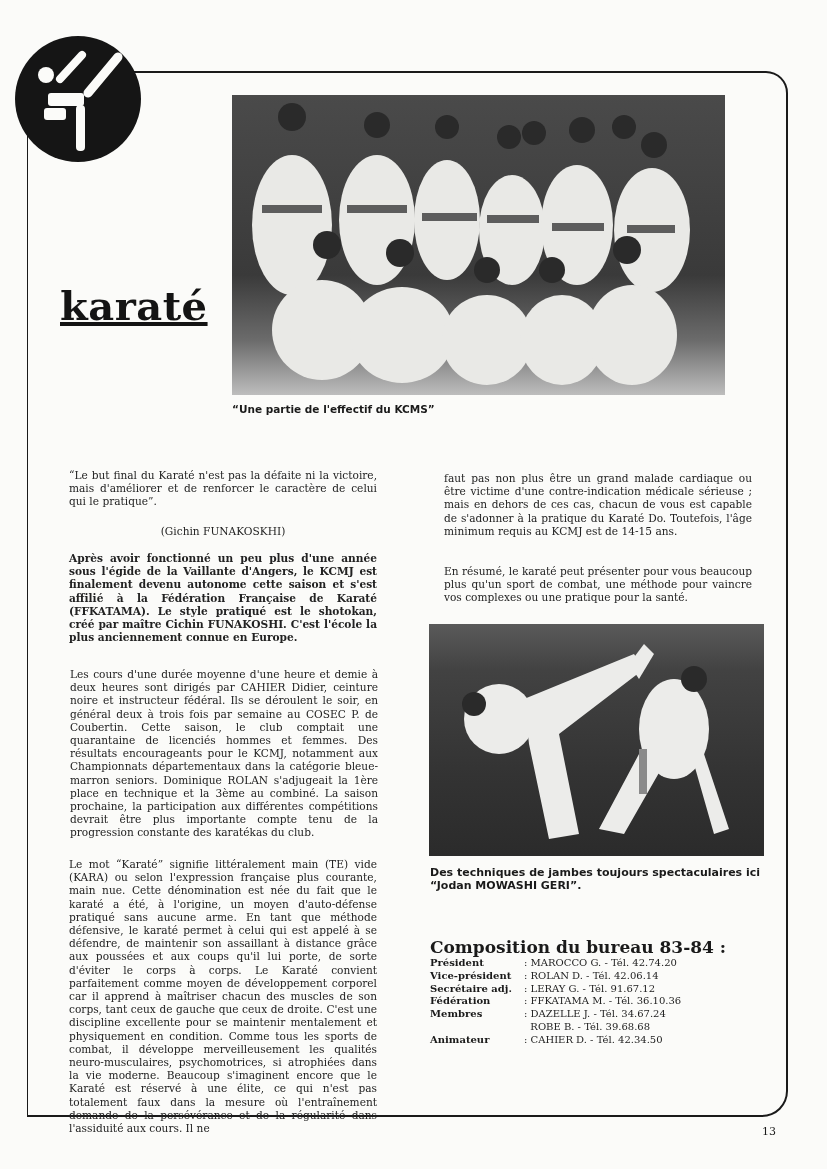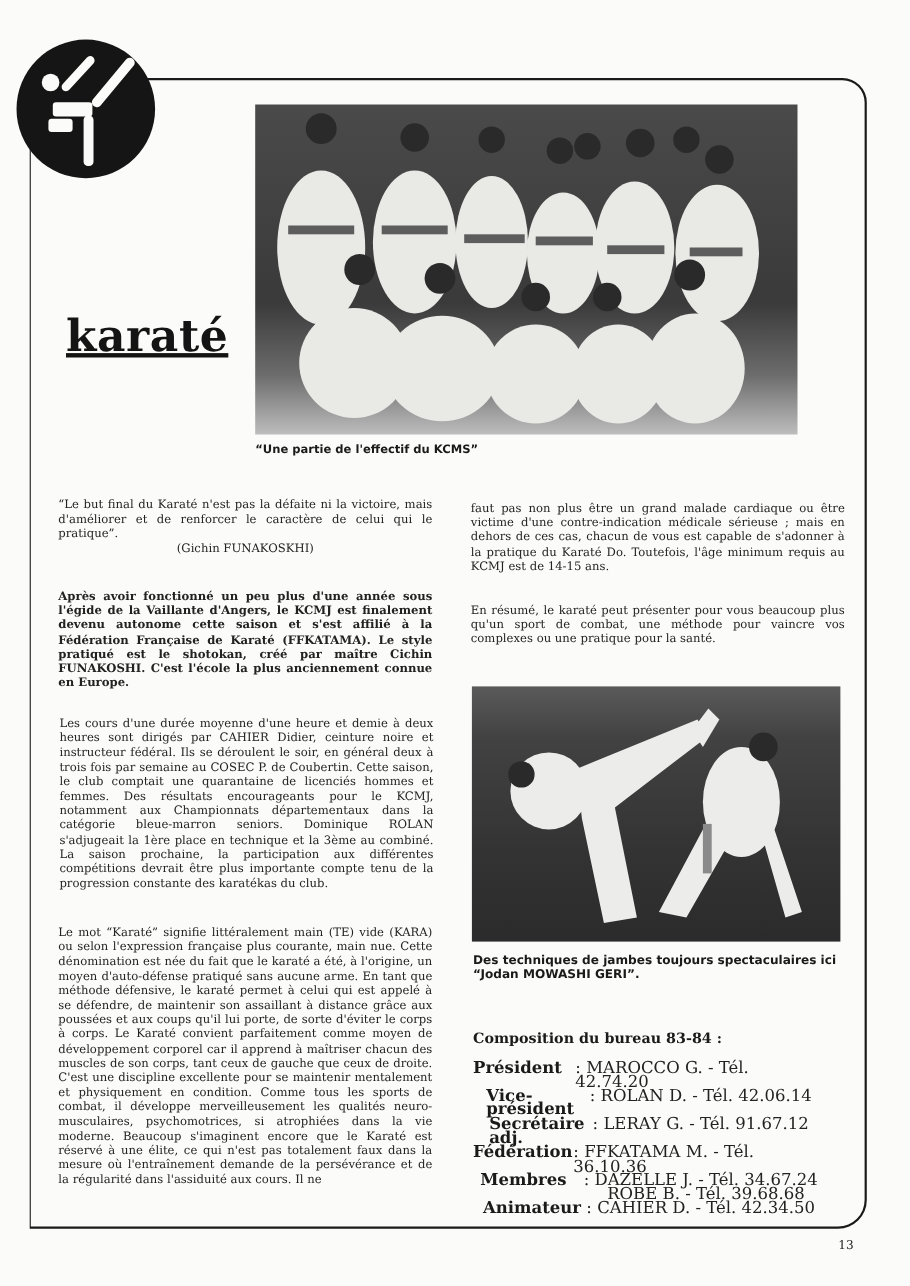--- a/index.html
+++ b/index.html
@@ -32,31 +32,31 @@
     .photo2 { left: 429px; top: 624px; width: 335px; height: 232px; background: linear-gradient(#5a5a5a 0%, #424242 20%, #333 65%, #2b2b2b 100%); }
     .caption1 {
       position: absolute; left: 232px; top: 403px;
       font-family: "DejaVu Sans", sans-serif; font-weight: bold; font-size: 10.5px;
     }
     .caption2 {
       position: absolute; left: 430px; top: 866px; width: 340px;
       font-family: "DejaVu Sans", sans-serif; font-weight: bold; font-size: 11px; line-height: 13px;
     }
     .col { position: absolute; font-size: 10.6px; line-height: 13.2px; text-align: justify; color: #222; }
-    .col p { margin: 0; }
+    .col p { margin: 16px; }
     .quote { left: 53px; top: 453px; width: 340px; }
     .quote .author { text-align: center; display: block; }
     .p1 { left: 53px; top: 536px; width: 340px; font-weight: bold; }
     .p2 { left: 54px; top: 652px; width: 340px; }
     .p3 { left: 53px; top: 842px; width: 340px; }
     .p4 { left: 428px; top: 456px; width: 340px; }
     .p5 { left: 428px; top: 549px; width: 340px; }
     .board { position: absolute; left: 430px; top: 937px; width: 320px; }
-    .board-title { font-weight: bold; font-size: 13px; margin-bottom: 12px; }
-    .board-row { display: flex; font-size: 15px; line-height: 12.8px; justify-content: center; }
+    .board-title { font-weight: bold; font-size: 17px; }
+    .board-row { display: flex; font-size: 10px; line-height: 12.8px; }
     .board-role { width: 94px; font-weight: bold; }
     .board-val { color: #222; }
     .page-number { position: absolute; left: 762px; top: 1125px; font-size: 11px; }
     svg { display: block; }
   </style>
 </head>
 <body>
 
 <div class="frame"></div>
 <div class="frame-mask"></div>

